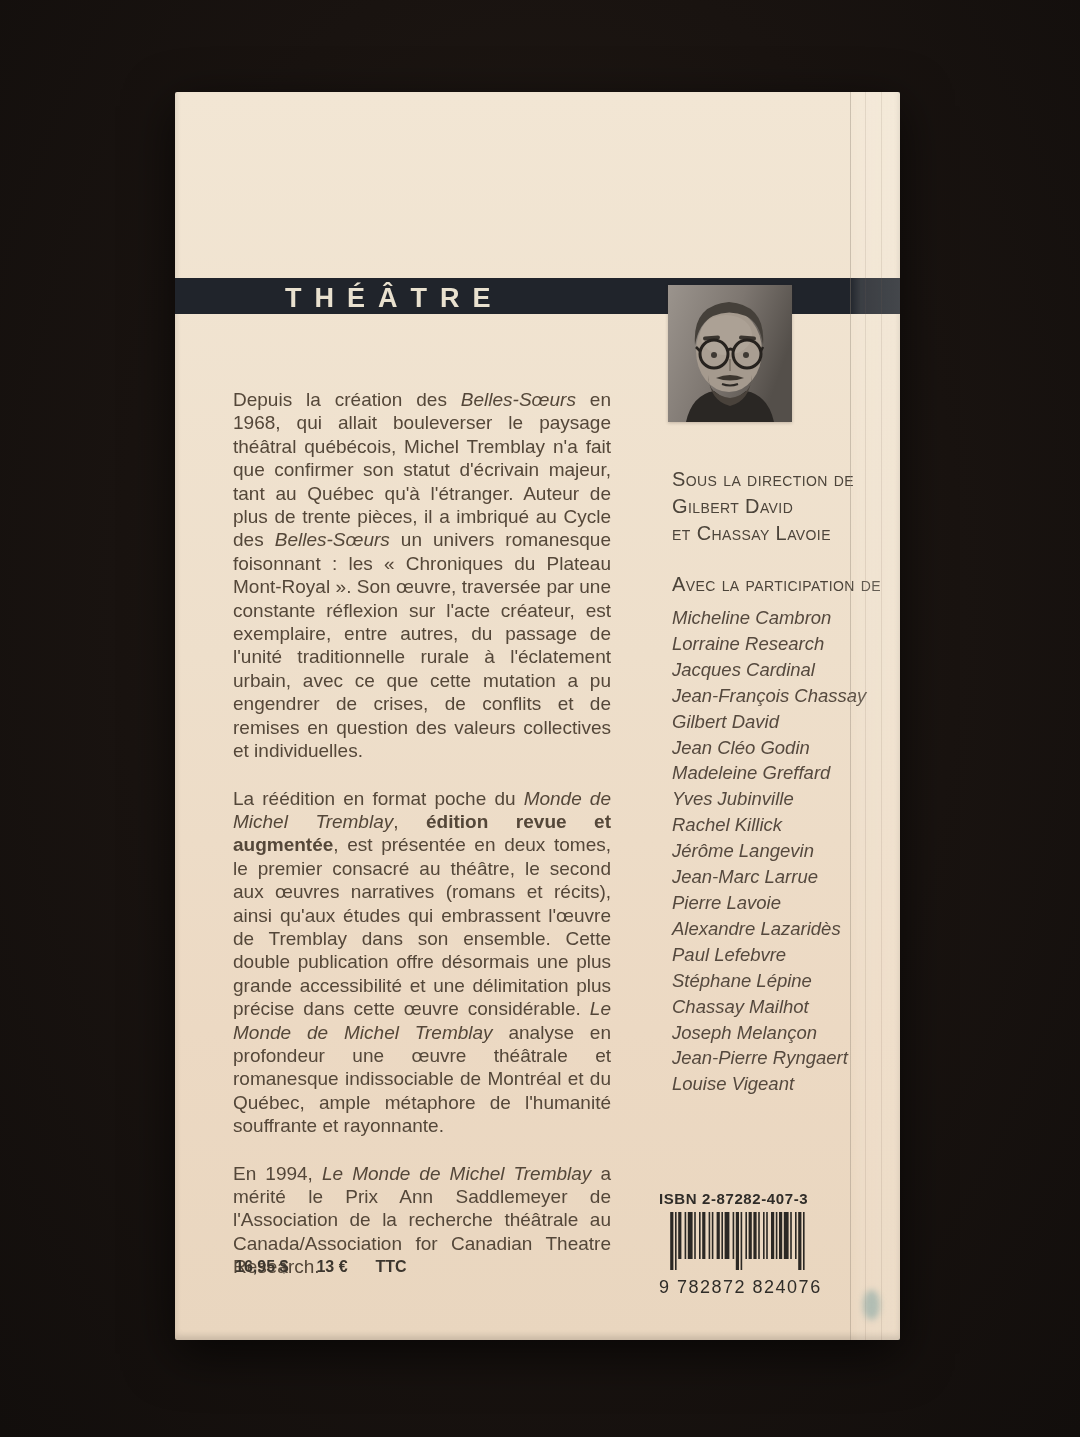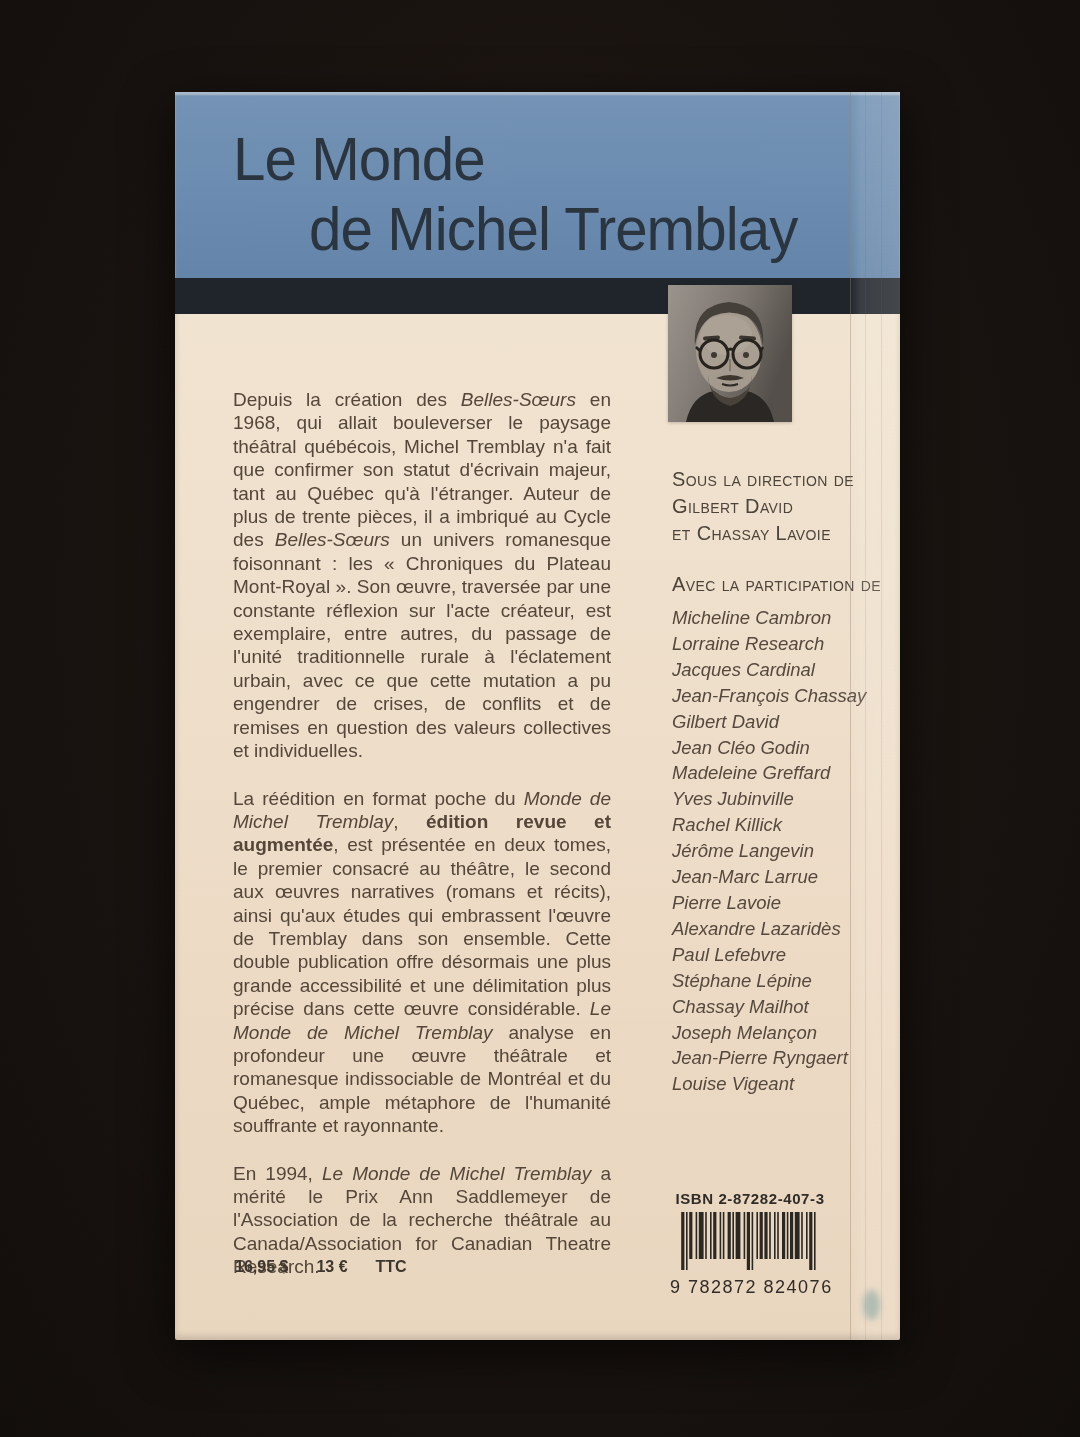--- a/index.html
+++ b/index.html
@@ -36,21 +36,21 @@
     position:absolute;left:58px;top:280px;width:378px;
     color:#544739;font-size:19px;line-height:23.4px;text-align:justify;
   }
   .synopsis p{margin:16px 0 24px 0;}
   .synopsis .it{font-style:italic;}
   .synopsis .bd{font-weight:bold;}
   .right-col{position:absolute;left:497px;top:374px;width:220px;color:#4c443a;}
   .sc{font-variant:small-caps;font-size:20px;line-height:27px;letter-spacing:0.4px;}
   .participation-heading{margin-top:24px;}
   .names{list-style:none;margin:7px 0 0 0;padding:0;font-size:18.5px;line-height:25.9px;color:#55493e;font-style:italic;}
-  .isbn-block{position:absolute;left:495px;top:1098px;width:160px;text-align:center;color:#2f2c28;}
+  .isbn-block{position:absolute;left:484px;top:1098px;width:160px;color:#2f2c28;}
   .isbn-label{font-size:15px;font-weight:bold;letter-spacing:0.6px;white-space:nowrap;}
   .barcode{display:block;margin:5px auto 0 auto;}
   .barcode rect{fill:#2b2824;}
   .barcode-digits{font-size:18px;letter-spacing:1.5px;margin-top:7px;color:#2f2c28;white-space:nowrap;}
   .price-line{position:absolute;left:60px;top:1166px;font-size:16px;font-weight:bold;color:#3c362e;white-space:nowrap;}
   .price-line span{margin-right:28px;}
   .edge-strip{
     position:absolute;top:0;right:0;width:49px;height:100%;
     background:linear-gradient(90deg, rgba(255,252,244,0.02) 0%, rgba(255,252,244,0.12) 20%, rgba(255,252,244,0.16) 100%);
     border-left:1px solid rgba(100,85,68,0.28);
@@ -59,26 +59,23 @@
   .edge-line.a{left:14px;}
   .edge-line.b{left:30px;}
   .smudge{position:absolute;right:20px;top:1198px;width:17px;height:30px;border-radius:50%;
     background:rgba(96,148,152,0.42);filter:blur(3px);}
 </style>
 </head>
 <body>
 
 <div class="book">
 
-  <div class="band-blue">
-    <div class="title-line l1">Le Monde</div>
-    <div class="title-line l2">de Michel Tremblay</div>
-  </div>
 
   <div class="band-dark"></div>
+  <div class="category">THÉÂTRE</div>
 
   <svg class="photo" viewBox="0 0 124 137" xmlns="http://www.w3.org/2000/svg">
     <defs>
       <linearGradient id="pbg" x1="0" y1="0" x2="1" y2="0.4">
         <stop offset="0" stop-color="#9b948d"></stop>
         <stop offset="0.55" stop-color="#7d7670"></stop>
         <stop offset="1" stop-color="#544f4a"></stop>
       </linearGradient>
     </defs>
     <rect x="0" y="0" width="124" height="137" fill="url(#pbg)"></rect>

